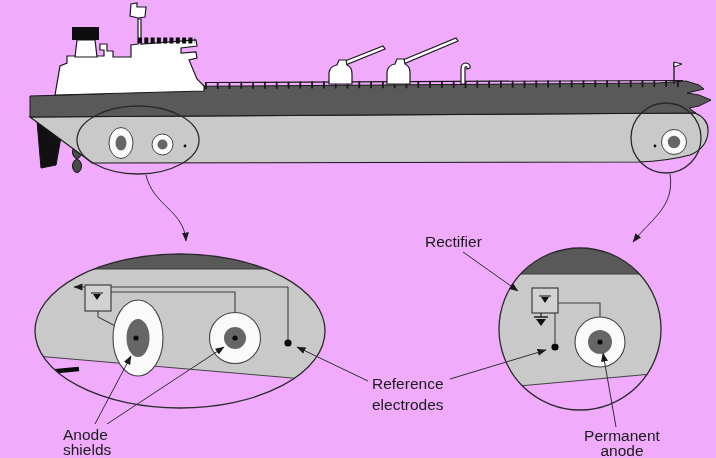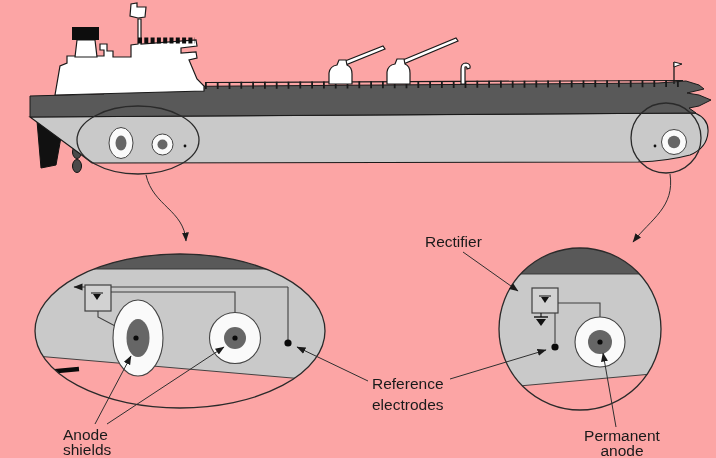--- a/index.html
+++ b/index.html
@@ -1,16 +1,16 @@
 <!DOCTYPE html>
 <html><head>
 <meta charset="utf-8">
 <style>
   html,body{margin:0;padding:0;background:#fff;}
-  #stage{width:716px;height:458px;position:relative;background:#fca5a5;overflow:hidden;text-align:right;}
+  #stage{width:716px;height:458px;position:relative;background:#f0abfc;overflow:hidden;text-align:right;}
   svg{display:block;}
   .lbl{font-family:"Liberation Sans","DejaVu Sans",sans-serif;font-size:15.5px;fill:#1a1a1a;}
   .outline{stroke:#1a1a1a;stroke-width:1.2;fill:#ffffff;}
   .wire{stroke:#3f3f3f;stroke-width:1.1;fill:none;}
   .leader{stroke:#2f2f2f;stroke-width:1;fill:none;}
   .bubble{fill:none;stroke:#2a2a2a;stroke-width:1.3;}
   .thin{stroke:#333;stroke-width:0.9;}
 </style>
 </head>
 <body>

